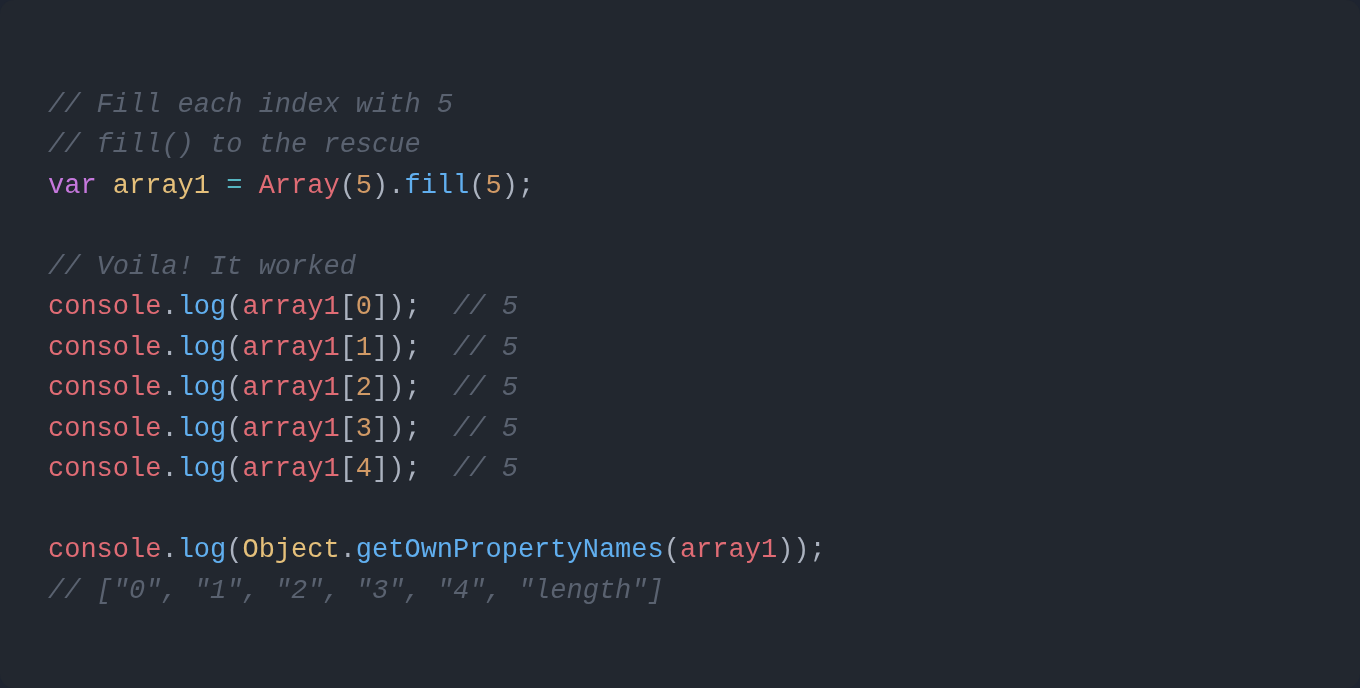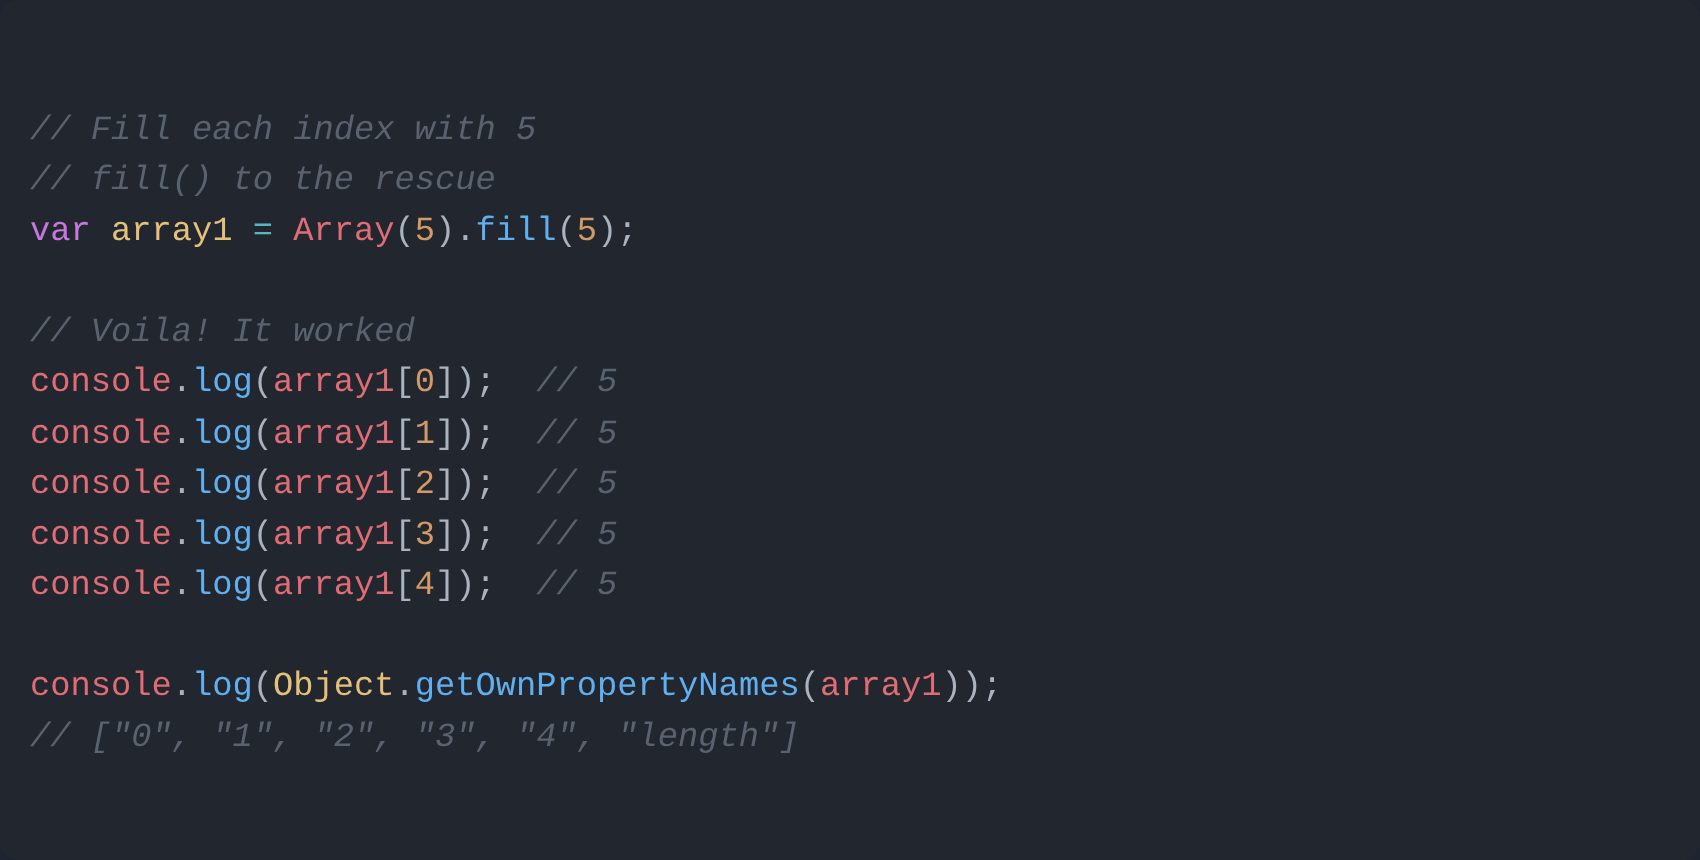--- a/index.html
+++ b/index.html
@@ -6,21 +6,21 @@
   body {
     background: #1e2430;
     width: 1360px;
     height: 688px;
     overflow: hidden;
     font-family: "SF Mono", "Monaco", "Menlo", "Consolas", "Liberation Mono", "Courier New", monospace;
   }
   .code-block {
     background: #22272f;
     border-radius: 14px;
-    padding: 44px 24px;
+    padding: 44px 48px;
     width: 1360px;
     height: 688px;
     font-size: 27px;
     line-height: 1.5;
     font-weight: 500;
     white-space: pre;
   }
   .cmt { color: #5a6270; font-style: italic; }
   .kw  { color: #c678dd; }
   .var { color: #e5c07b; }

